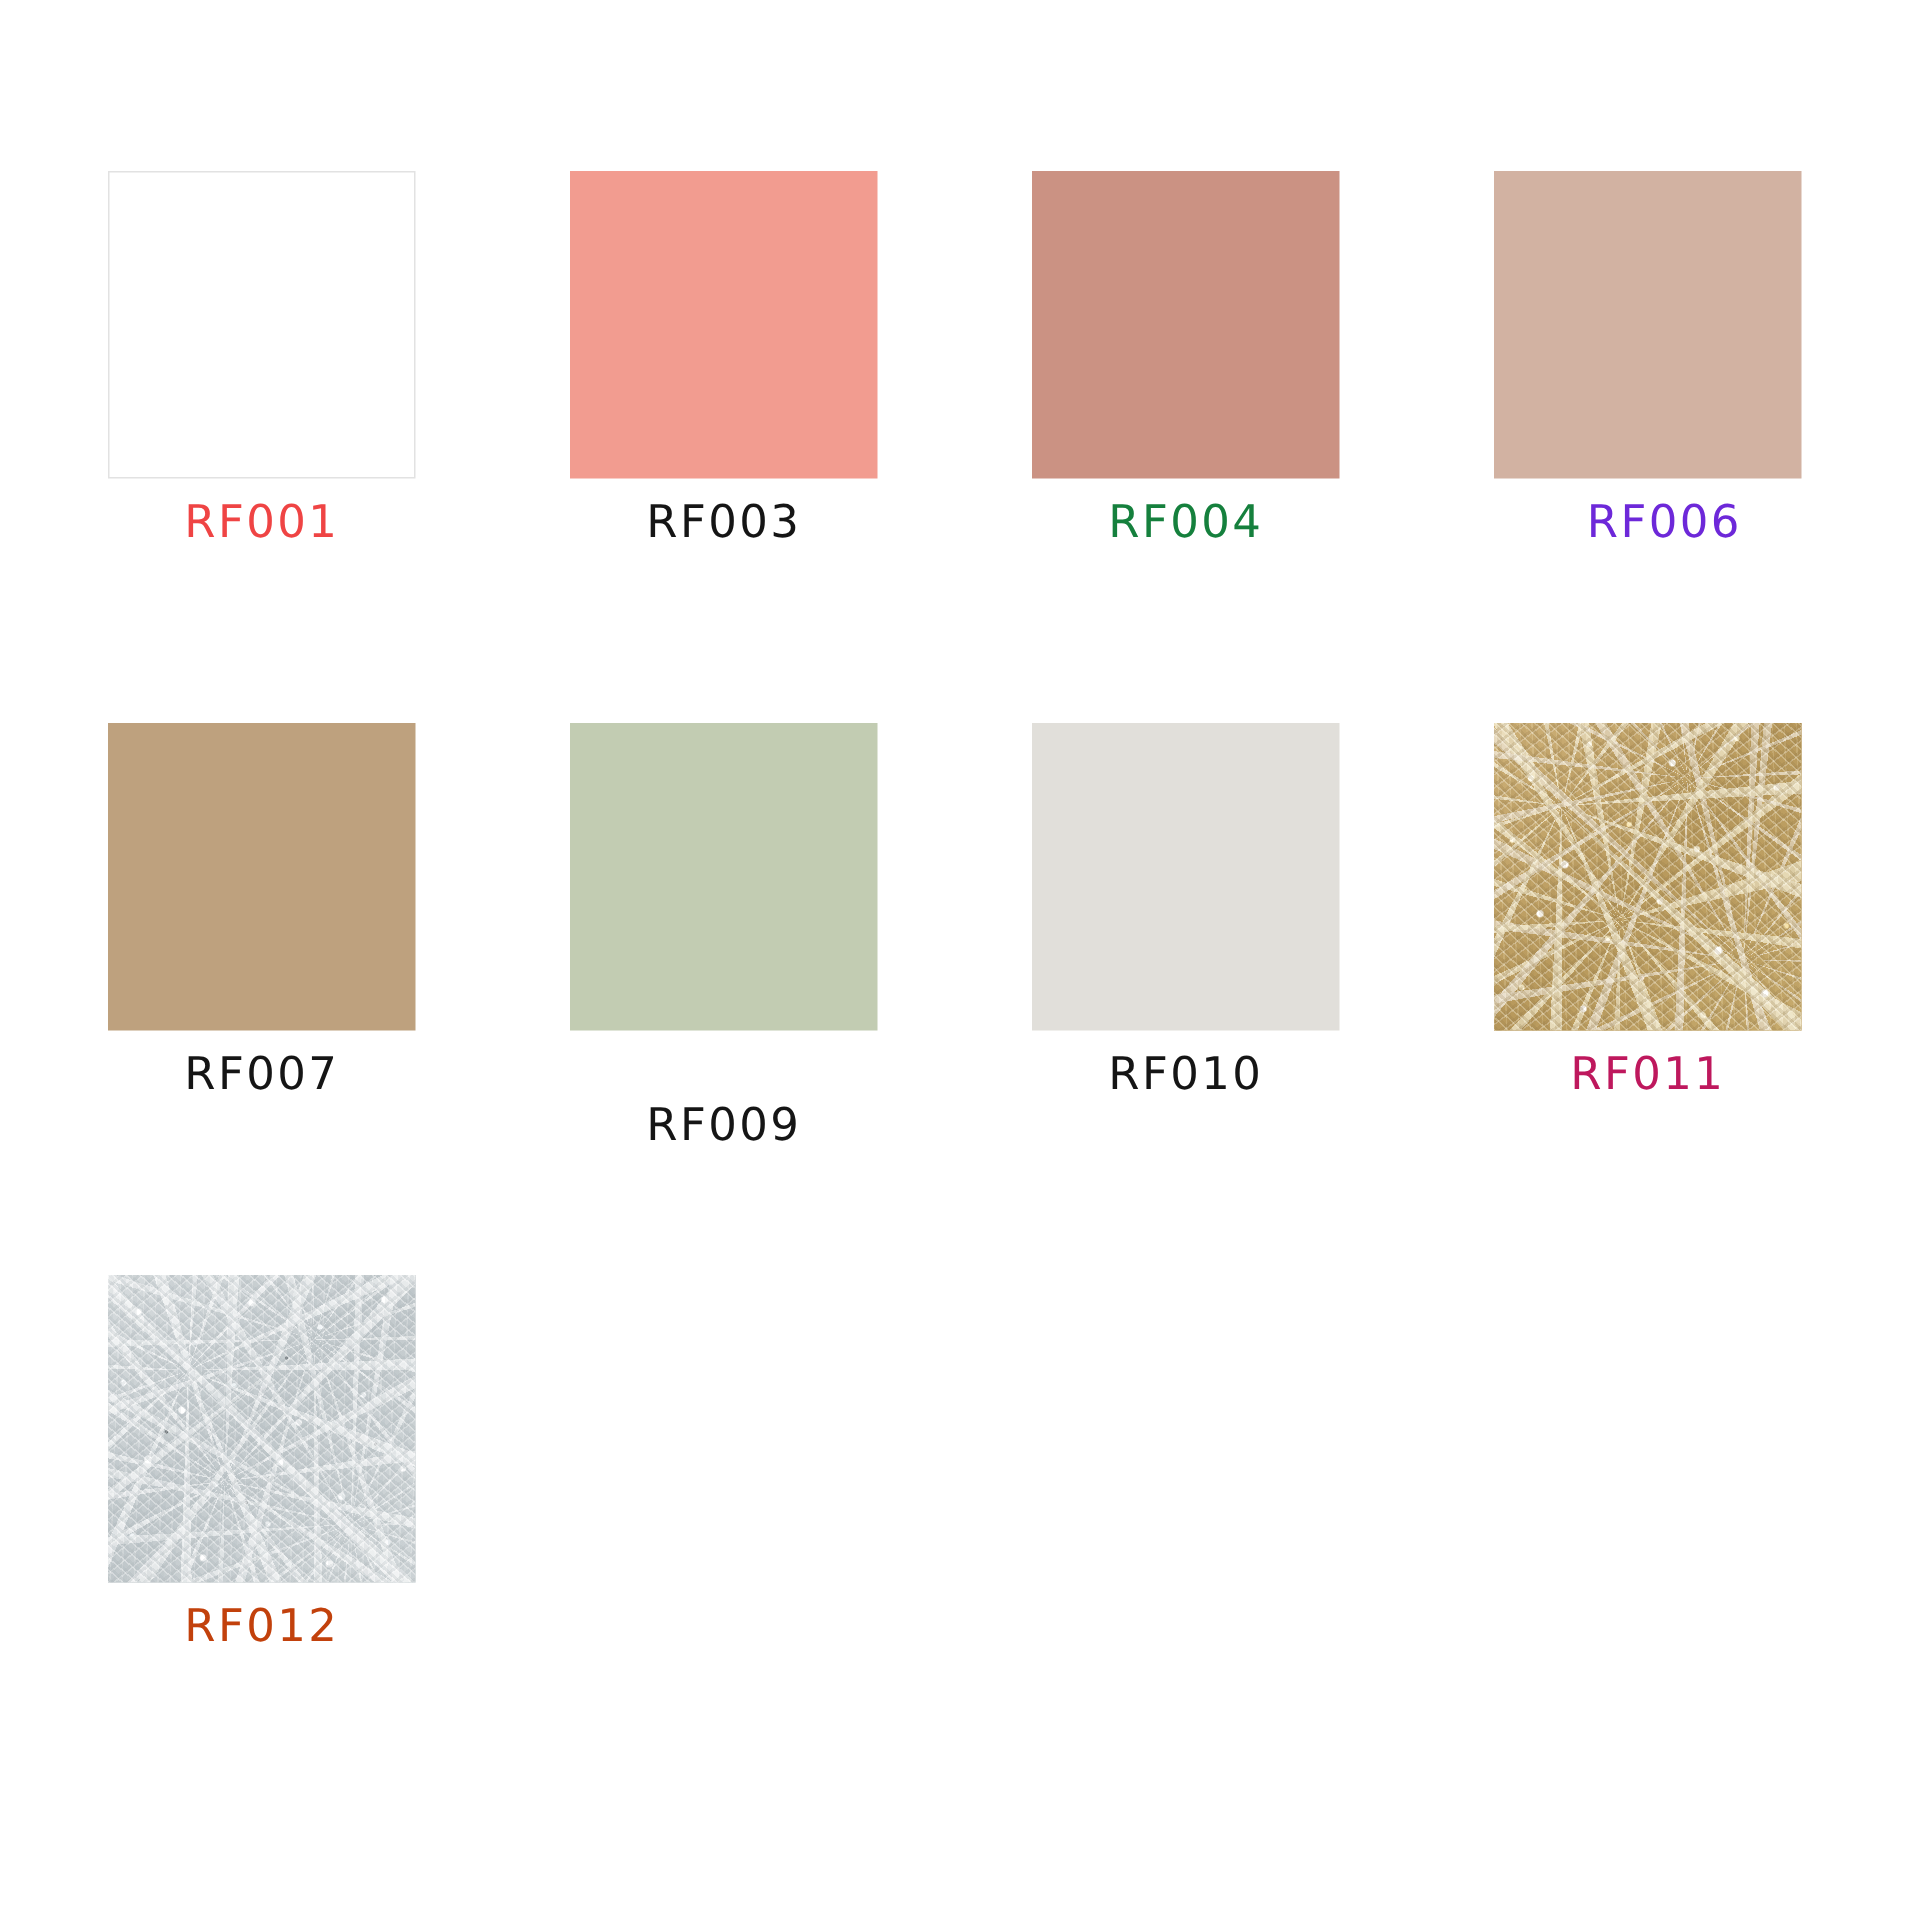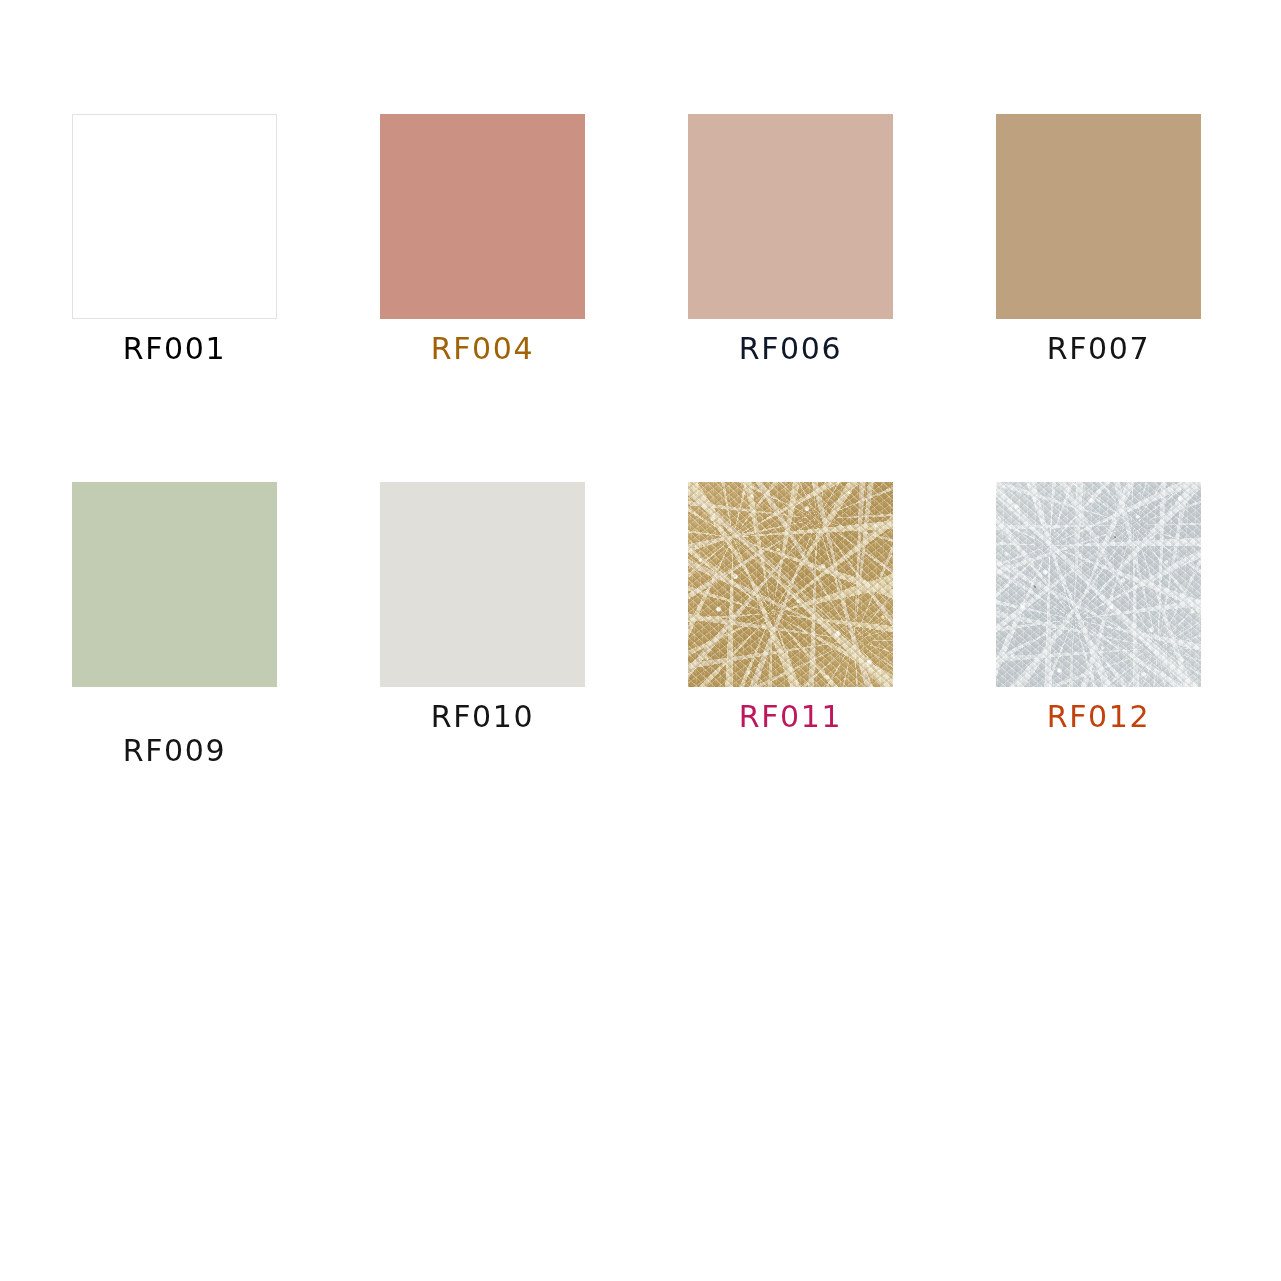--- a/index.html
+++ b/index.html
@@ -160,29 +160,33 @@
       repeating-linear-gradient(92deg,  rgba(255,255,255,.20) 0 1px, rgba(178,187,191,.18) 1px 4px, rgba(255,255,255,0) 4px 8px);
     opacity: .9;
   }
 </style>
 </head>
 <body>
 
 <main id="palette-grid" style="background: rgb(255, 255, 255);">
     <div class="swatch-cell">
       <div class="swatch-chip has-outline" style="background-color: rgb(255, 255, 255);"></div>
-      <div class="swatch-label" style="color: #000000;">RF001</div>
+      <div class="swatch-label" style="color: #ef4444;">RF001</div>
+    </div>
+    <div class="swatch-cell">
+      <div class="swatch-chip" style="background-color: rgb(242, 156, 144);"></div>
+      <div class="swatch-label" style="color: rgb(21, 21, 21);">RF003</div>
     </div>
     <div class="swatch-cell">
       <div class="swatch-chip" style="background-color: rgb(203, 146, 131);"></div>
-      <div class="swatch-label" style="color: #a16207;">RF004</div>
+      <div class="swatch-label" style="color: #15803d;">RF004</div>
     </div>
     <div class="swatch-cell">
       <div class="swatch-chip" style="background-color: rgb(210, 178, 162);"></div>
-      <div class="swatch-label" style="color: #0f172a;">RF006</div>
+      <div class="swatch-label" style="color: #6d28d9; margin-left: 11px;">RF006</div>
     </div>
     <div class="swatch-cell">
       <div class="swatch-chip" style="background-color: rgb(190, 161, 126);"></div>
       <div class="swatch-label" style="color: rgb(21, 21, 21);">RF007</div>
     </div>
     <div class="swatch-cell">
       <div class="swatch-chip" style="background-color: rgb(194, 204, 178);"></div>
       <div class="swatch-label" style="color: rgb(21, 21, 21); margin-top: 34px;">RF009</div>
     </div>
     <div class="swatch-cell">

